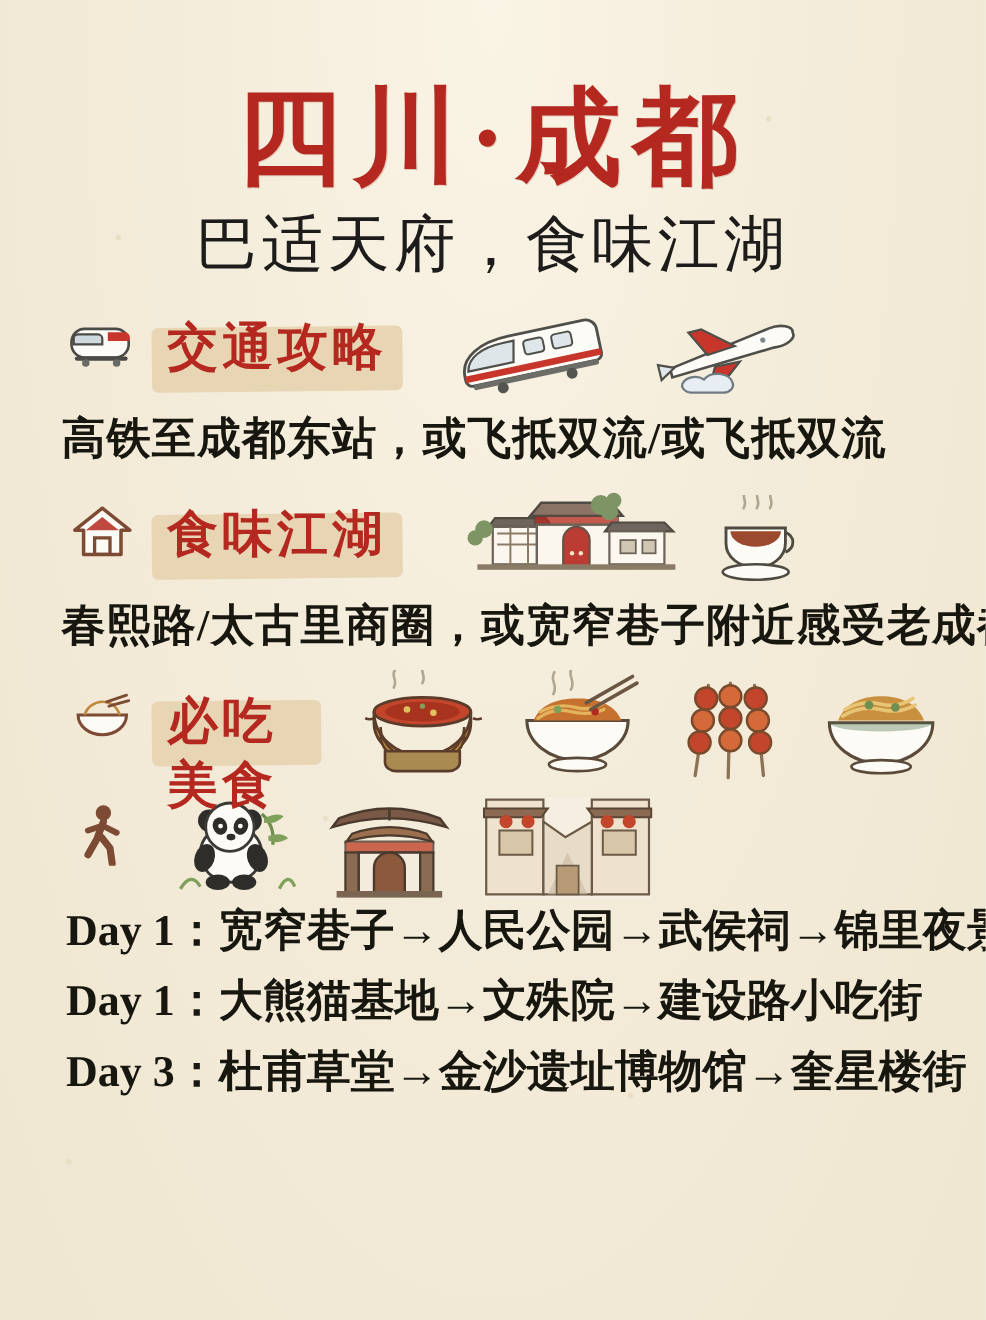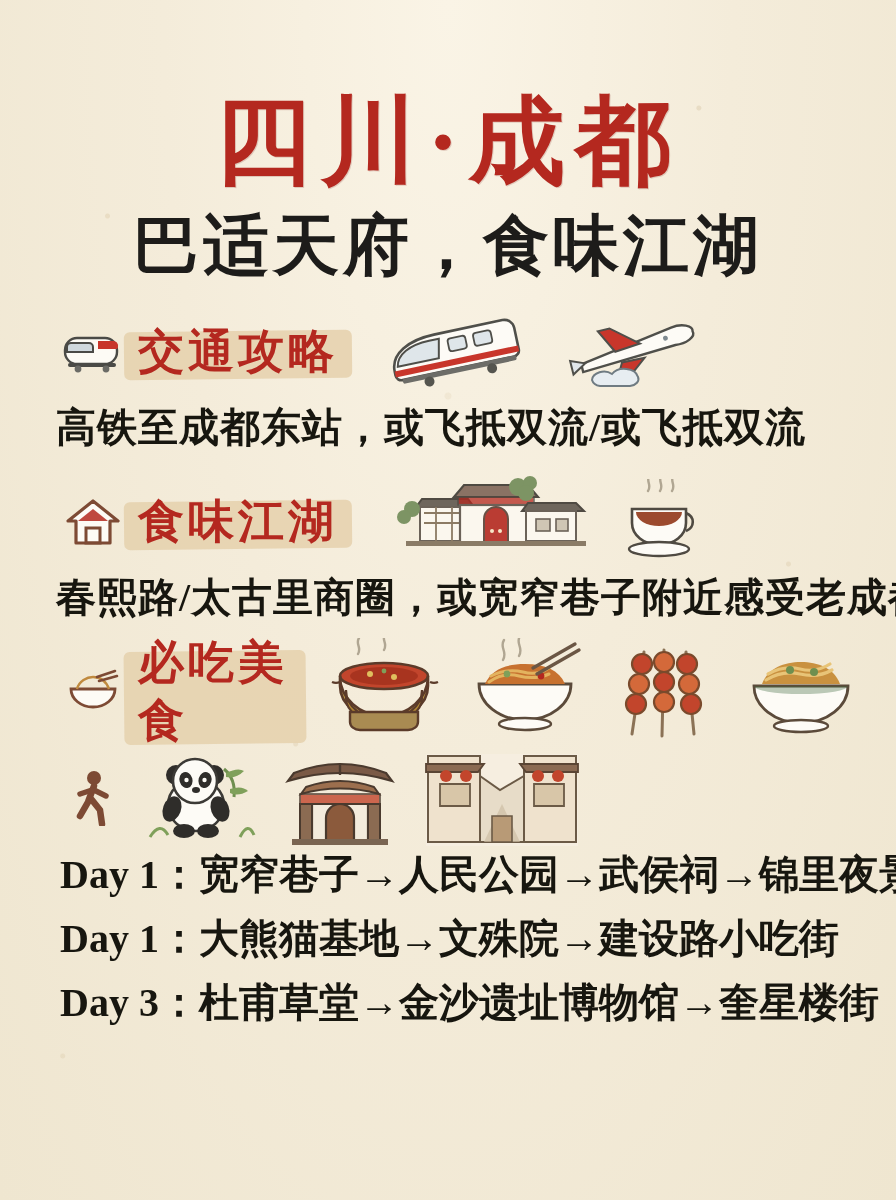--- a/index.html
+++ b/index.html
@@ -25,52 +25,51 @@
       radial-gradient(circle at 64% 83%, rgba(198,174,132,0.22) 0 2px, transparent 3px),
       radial-gradient(circle at 88% 47%, rgba(206,184,144,0.25) 0 2px, transparent 3px),
       radial-gradient(circle at 7% 88%, rgba(206,184,144,0.22) 0 2px, transparent 3px),
       radial-gradient(circle at 50% 33%, rgba(214,194,156,0.18) 0 3px, transparent 4px),
       radial-gradient(ellipse at 50% 0%, #faf4e6 0%, #f4ecda 45%, #efe6d0 100%);
     pointer-events: none;
   }
   .sheet {
     position: absolute;
     inset: 0;
-    padding: 0 34px;
+    padding: 15px 34px;
     box-sizing: border-box;
-    margin-top: 32px;
   }
 
   
   .title-main {
     margin: 58px 0 0 0;
     text-align: center;
     font-family: "Liberation Serif", "DejaVu Serif", serif;
     font-weight: bold;
     font-size: 96px;
     letter-spacing: 10px;
     color: #b4281f;
     line-height: 1.08;
     text-shadow: 1px 1px 0 rgba(120,30,20,0.18);
   }
   .title-sub {
     margin: 14px 0 0 0;
     text-align: center;
-    font-weight: bold;
-    font-size: 66px;
+    font-weight: normal;
+    font-size: 56px;
     letter-spacing: 4px;
     color: #1d1c1a;
     line-height: 1.15;
   }
 
   
   .section { margin-top: 30px; }
   .sec-head {
     display: flex;
-    align-items: center;
+    gap: 14px;
     height: 76px;
     padding-left: 28px;
   }
   .sec-icon {
     width: 62px;
     height: 56px;
     flex: 0 0 auto;
     display: flex;
     align-items: center;
     justify-content: center;

